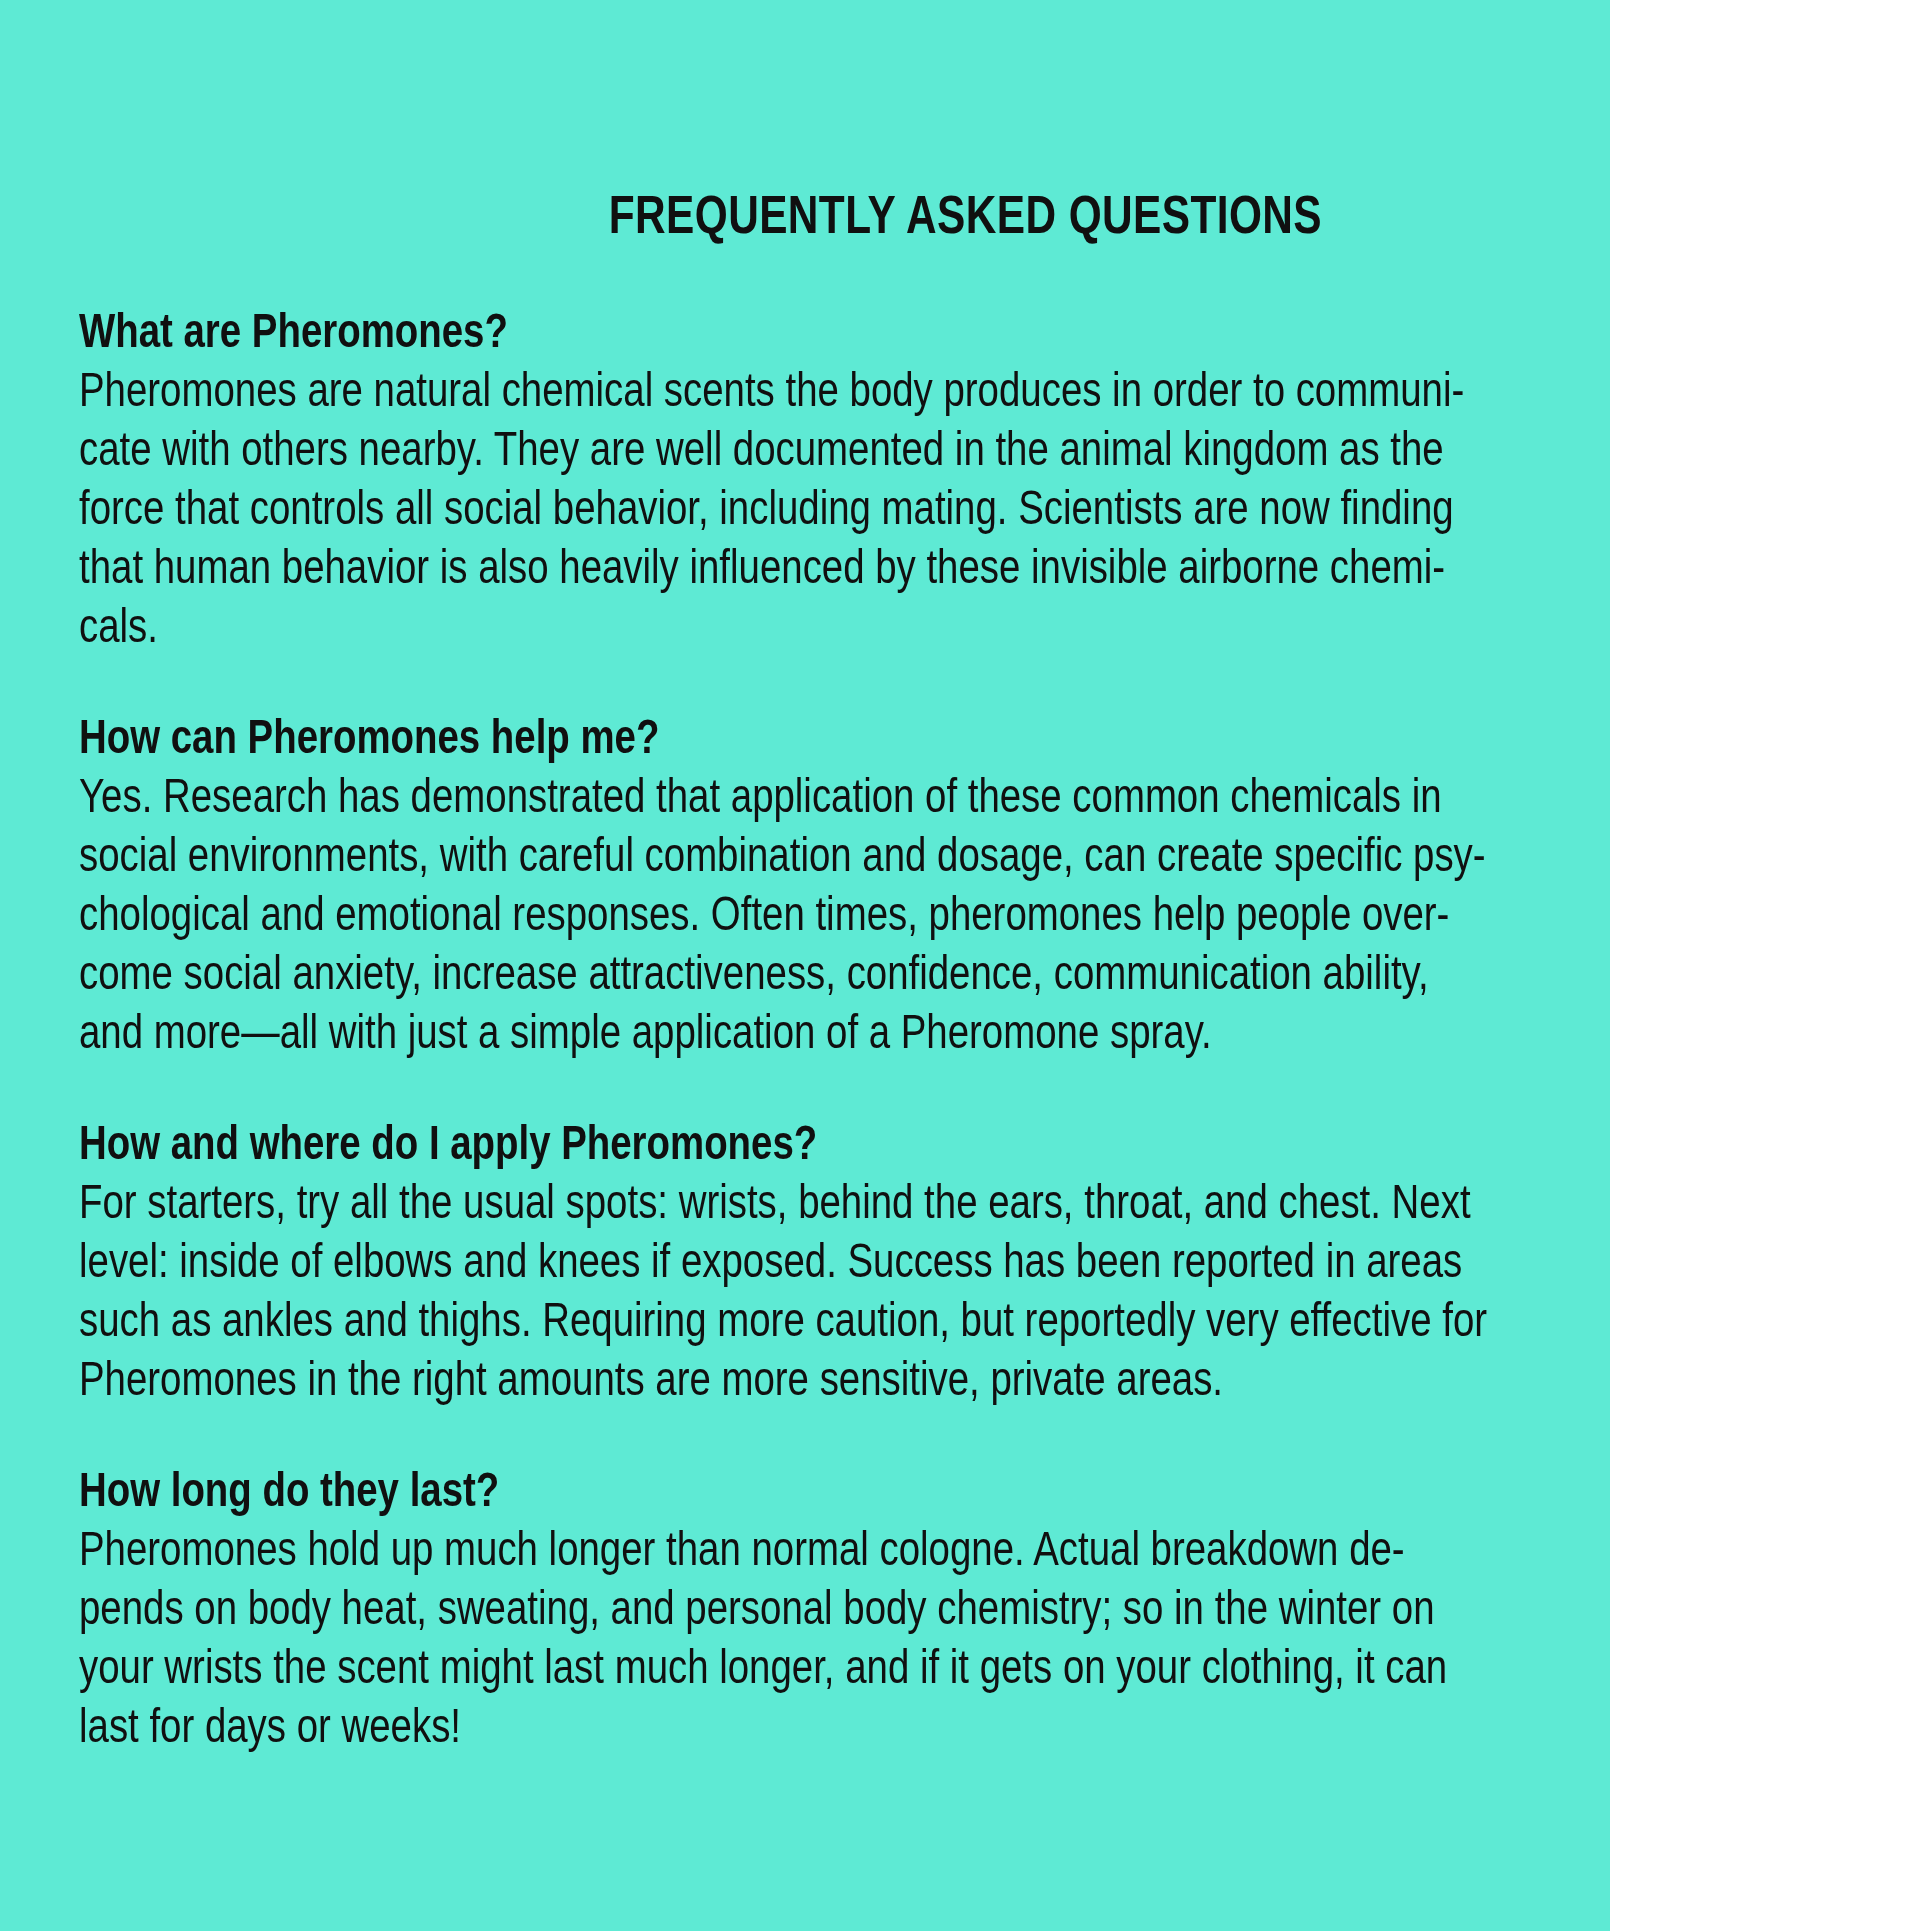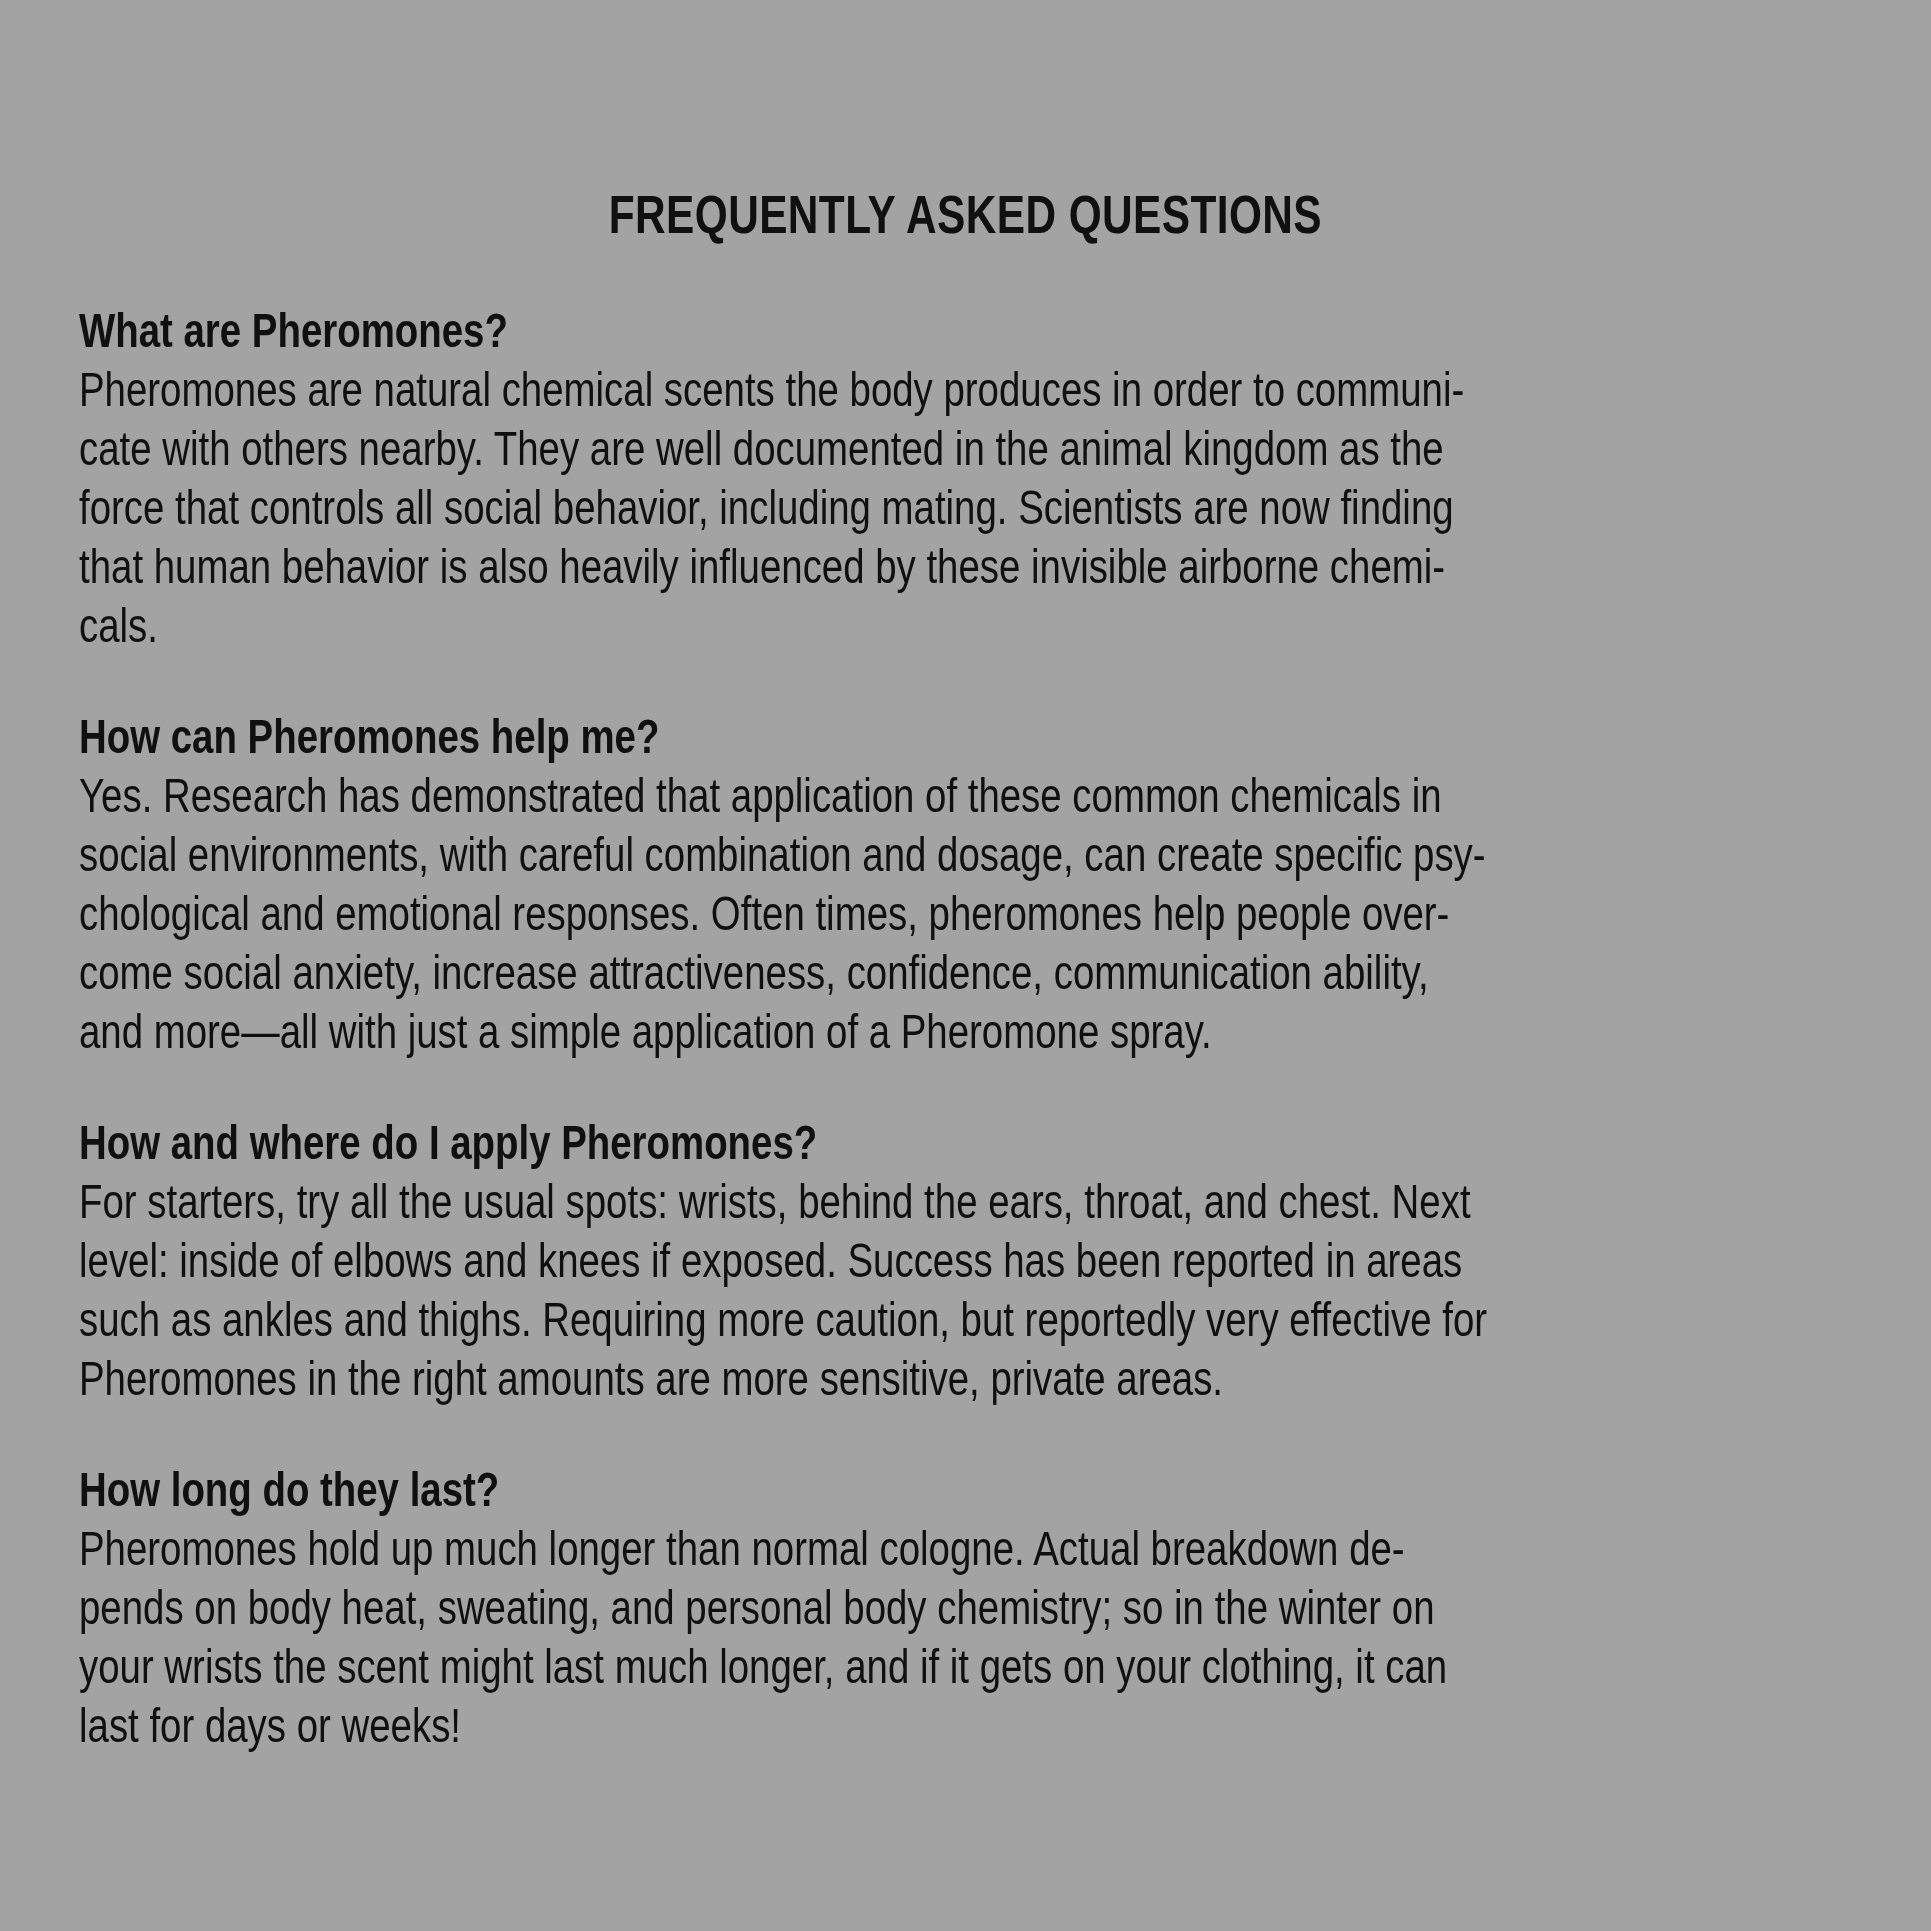--- a/index.html
+++ b/index.html
@@ -1,20 +1,20 @@
 <!DOCTYPE html>
 <html><head>
 <meta charset="utf-8">
 <style>
   html, body { margin: 0; padding: 0; background: #ffffff; }
   .page {
     position: relative;
-    width: 1931px;
+    width: 1610px;
     height: 1931px;
-    background: #a3a3a3;
+    background: #5eead4;
     overflow: hidden;
     font-family: "Liberation Sans", sans-serif;
     color: #101010;
   }
   
   .content {
     position: absolute;
     left: 79px;
     top: 185px;
     width: 2216px;

